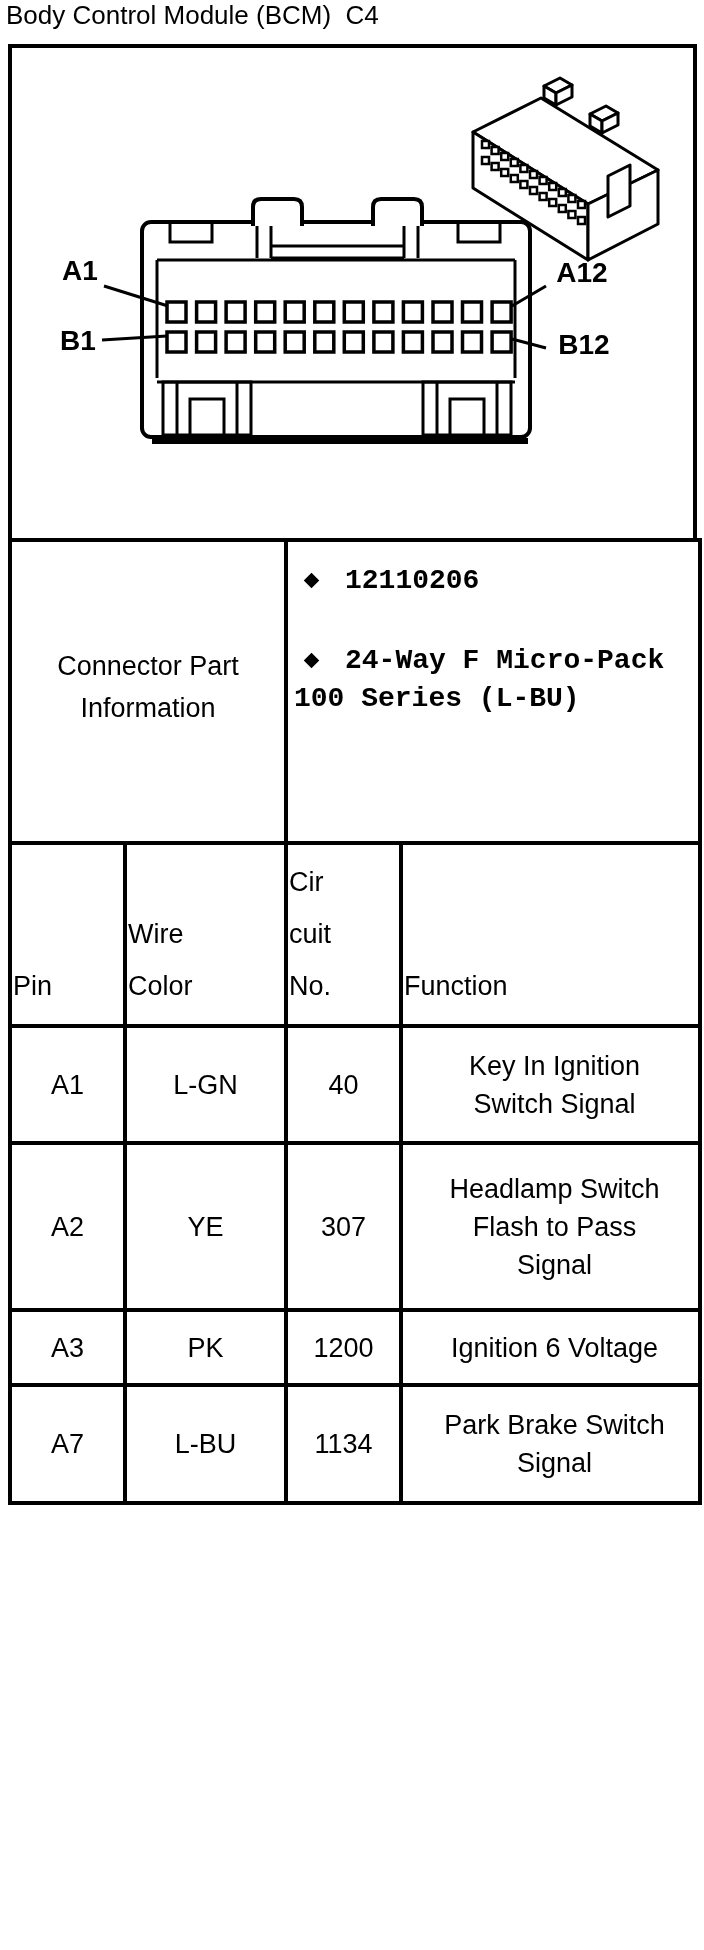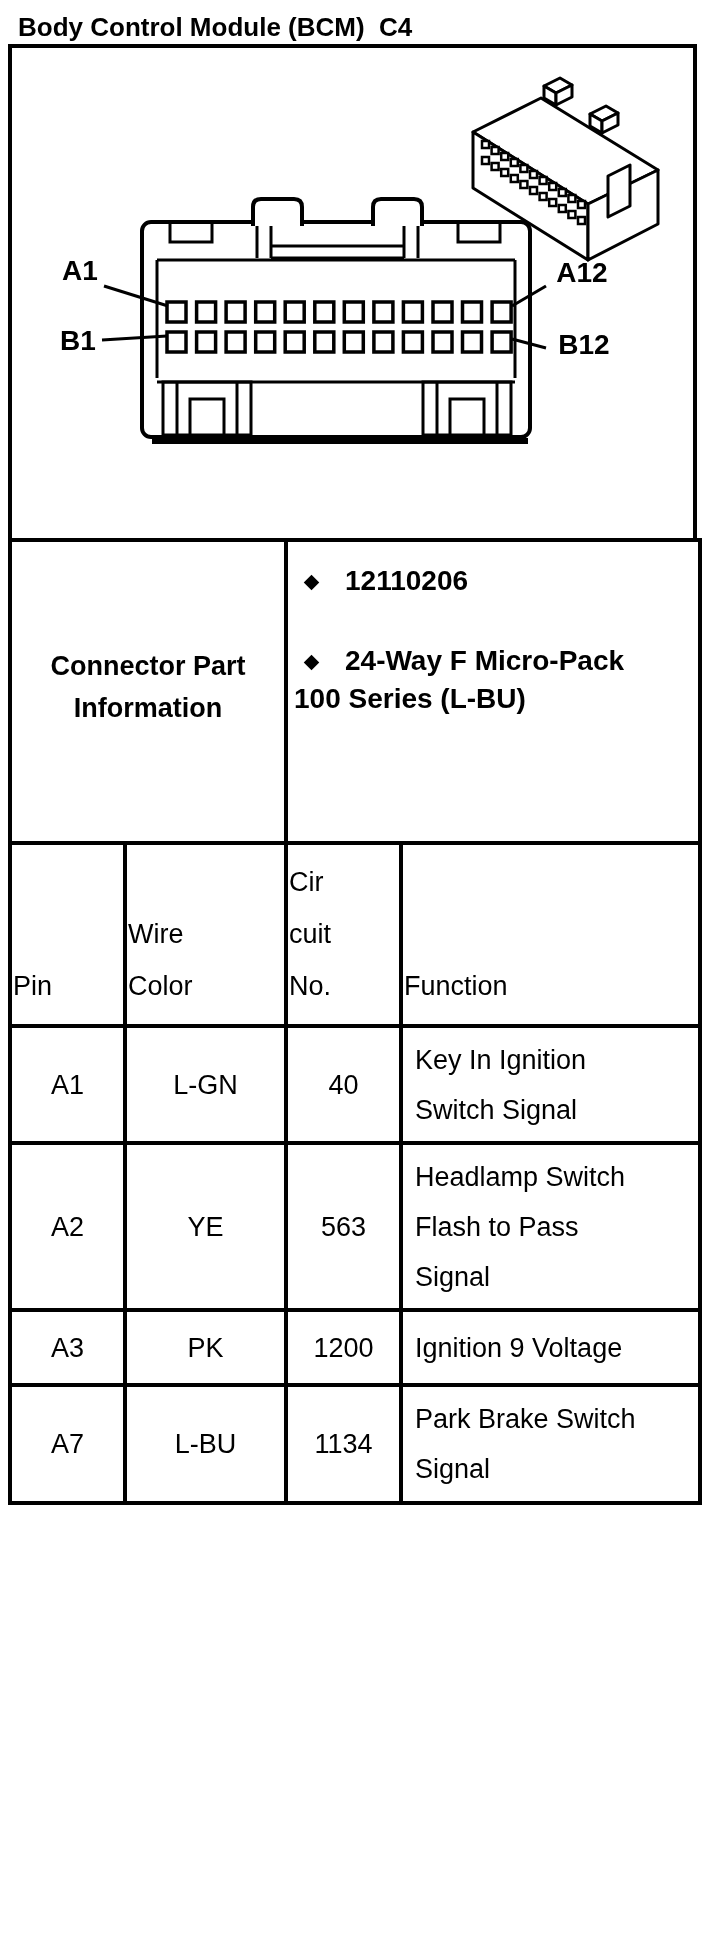--- a/index.html
+++ b/index.html
@@ -2,52 +2,52 @@
 <html><head>
 <meta charset="utf-8">
 <style>
   html,body{margin:0;padding:0;}
   body{
     width:704px;height:1950px;position:relative;background:#fff;
     font-family:"Liberation Sans","DejaVu Sans",sans-serif;color:#000;
     overflow:hidden;
   }
   .title{
-    position:absolute;left:6px;top:0px;margin:12px;
-    font-size:26px;font-weight:bold;white-space:pre;letter-spacing:0px;
+    position:absolute;left:6px;top:0px;margin:0;
+    font-size:26px;font-weight:normal;white-space:pre;letter-spacing:0px;
   }
   .figure-box{
     position:absolute;left:8px;top:44px;width:689px;height:498px;
     border:4px solid #000;box-sizing:border-box;background:#fff;
   }
   .figure-box svg{display:block;}
   .fig-label{font:bold 28px "Liberation Sans","DejaVu Sans",sans-serif;}
   table.pin-table{
     position:absolute;left:8px;top:538px;width:690px;
     border-collapse:collapse;table-layout:fixed;background:#fff;
   }
   table.pin-table td,table.pin-table th{
     border:4px solid #000;font-size:27px;overflow:hidden;
   }
   td.center{text-align:center;vertical-align:middle;line-height:38px;white-space:pre-line;}
   td.pin-cell{line-height:44px;}
   td.function{
-    text-align:left;vertical-align:middle;padding-left:12px;padding-right:4px;
-    line-height:50px;white-space:pre-line;
+    text-align:center;vertical-align:middle;padding-left:12px;padding-right:4px;
+    line-height:38px;white-space:pre-line;
   }
   th.hdr{
     vertical-align:bottom;text-align:left;font-weight:normal;
     line-height:52px;padding-bottom:12px;white-space:pre-line;
   }
   td.cpi-label{
-    text-align:center;vertical-align:middle;font-weight:bold;
+    text-align:center;vertical-align:middle;font-weight:normal;
     line-height:42px;white-space:pre-line;padding-bottom:10px;
   }
   td.cpi-info{vertical-align:top;padding:20px 8px 0 6px;}
-  .bullet-item{font-weight:bold;font-size:28px;line-height:38px;margin:0;}
+  .bullet-item{font-weight:bold;font-size:28px;line-height:38px;margin:0;font-family:Liberation Mono, monospace;}
   .bullet-item .txt{white-space:pre-line;}
   .bullet-item.first{margin-bottom:42px;}
   .bullet{
     display:inline-block;width:11px;height:11px;background:#000;
     transform:rotate(45deg);margin:0 28px 2px 12px;
   }
 </style>
 </head>
 <body>
 
@@ -205,30 +205,30 @@
     <tr style="height:117px">
       <td class="center pin-cell">A1</td>
       <td class="center">L-GN</td>
       <td class="center">40</td>
       <td class="function">Key In Ignition
 Switch Signal</td>
     </tr>
     <tr style="height:167px">
       <td class="center pin-cell">A2</td>
       <td class="center">YE</td>
-      <td class="center">563</td>
+      <td class="center">307</td>
       <td class="function">Headlamp Switch
 Flash to Pass
 Signal</td>
     </tr>
     <tr style="height:75px">
       <td class="center pin-cell">A3</td>
       <td class="center">PK</td>
       <td class="center">1200</td>
-      <td class="function">Ignition 9 Voltage</td>
+      <td class="function">Ignition 6 Voltage</td>
     </tr>
     <tr style="height:118px">
       <td class="center pin-cell">A7</td>
       <td class="center">L-BU</td>
       <td class="center">1134</td>
       <td class="function">Park Brake Switch
 Signal</td>
     </tr>
   </tbody>
 </table>

